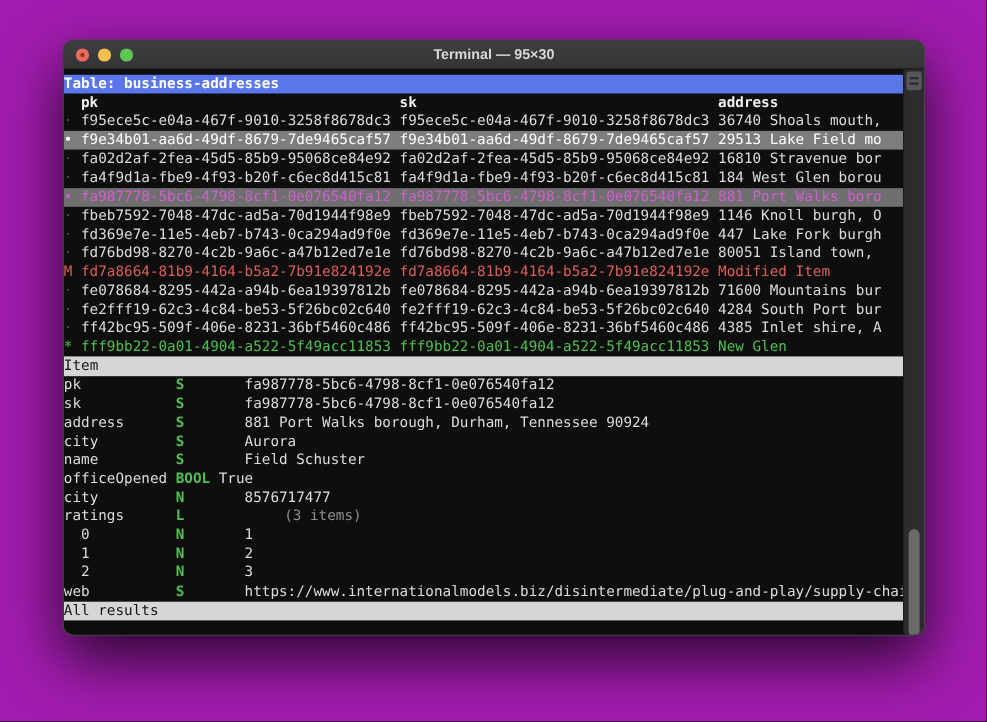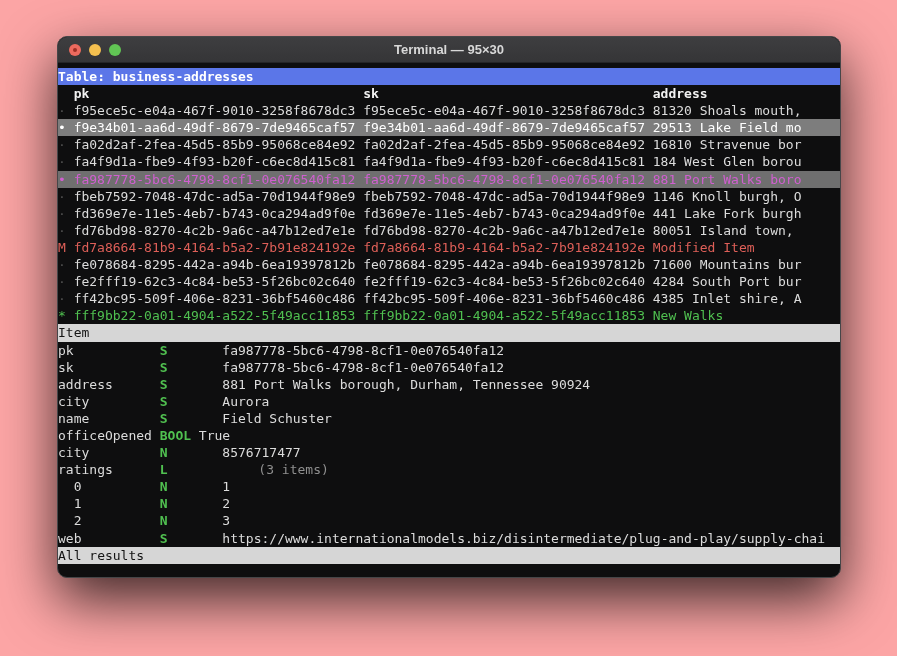--- a/index.html
+++ b/index.html
@@ -1,33 +1,33 @@
 <!DOCTYPE html>
 <html><head>
 <meta charset="utf-8">
 <style>
   * { margin:0; padding:0; box-sizing:border-box; }
   html,body { background:#000; }
-  .stage { position:relative; width:897px; height:656px; background:#fca5a5; overflow:hidden;
+  .stage { position:relative; width:897px; height:656px; background:#a21caf; overflow:hidden;
            font-family:"DejaVu Sans Mono", monospace;padding-left:23px; }
   .window { position:absolute; left:57px; top:36px; width:784px; height:542px;
             background:#0e0e0f; border:1px solid #464648; border-radius:10px;
             box-shadow:0 22px 55px rgba(0,0,0,.75); overflow:hidden; }
   .titlebar { position:absolute; left:0; top:0; right:0; height:26px;
               background:linear-gradient(#3e3e40,#353537); border-bottom:1px solid #252527;
               display:flex; align-items:center; justify-content:center; }
   .lights { position:absolute; left:11px; top:0; height:26px; display:flex; align-items:center; gap:8px; }
   .light { width:12px; height:12px; border-radius:50%; display:inline-block; position:relative; }
   .light.red { background:#ec6a5e; }
   .light.red::after { content:""; position:absolute; left:4px; top:4px; width:4px; height:4px;
                       border-radius:50%; background:#9d2f25; }
   .light.yellow { background:#f4bf4f; }
   .light.green { background:#61c554; }
   .title { font-family:"Liberation Sans", sans-serif; font-size:13px; font-weight:bold; color:#d8d8d8; }
-  .content { position:absolute; left:0; top:26px; right:0; bottom:0; display:flex;flex-direction:column; }
+  .content { position:absolute; left:0; top:26px; right:0; bottom:0; display:flex; }
   .textarea { flex:1; padding-top:5px; font-size:13px; color:#dcdcdc; overflow:hidden; }
   .line { display:flex; height:17.1px; line-height:17.1px; white-space:pre; overflow:hidden; }
   .blue-bar { background:#5b76e8; color:#ffffff; font-weight:bold; }
   .thead { font-weight:bold; color:#f2f2f2; }
   .mk { width:2ch; flex:0 0 auto; color:#4f4f4f; }
   .c-pk, .c-sk { width:37ch; flex:0 0 auto; }
   .c-addr { flex:1; overflow:hidden; }
   .trow { color:#dcdcdc; }
   .row-selected { background:#7d7d7d; color:#ffffff; }
   .row-selected .mk { color:#ffffff; }
@@ -79,21 +79,21 @@
           <span class="mk"></span>
           <span class="c-pk">pk</span>
           <span class="c-sk">sk</span>
           <span class="c-addr">address</span>
         </div>
 
         <div class="line trow">
           <span class="mk">·</span>
           <span class="c-pk">f95ece5c-e04a-467f-9010-3258f8678dc3</span>
           <span class="c-sk">f95ece5c-e04a-467f-9010-3258f8678dc3</span>
-          <span class="c-addr">81320 Shoals mouth,</span>
+          <span class="c-addr">36740 Shoals mouth,</span>
         </div>
         <div class="line trow row-selected">
           <span class="mk">•</span>
           <span class="c-pk">f9e34b01-aa6d-49df-8679-7de9465caf57</span>
           <span class="c-sk">f9e34b01-aa6d-49df-8679-7de9465caf57</span>
           <span class="c-addr">29513 Lake Field mo</span>
         </div>
         <div class="line trow">
           <span class="mk">·</span>
           <span class="c-pk">fa02d2af-2fea-45d5-85b9-95068ce84e92</span>
@@ -115,21 +115,21 @@
         <div class="line trow">
           <span class="mk">·</span>
           <span class="c-pk">fbeb7592-7048-47dc-ad5a-70d1944f98e9</span>
           <span class="c-sk">fbeb7592-7048-47dc-ad5a-70d1944f98e9</span>
           <span class="c-addr">1146 Knoll burgh, O</span>
         </div>
         <div class="line trow">
           <span class="mk">·</span>
           <span class="c-pk">fd369e7e-11e5-4eb7-b743-0ca294ad9f0e</span>
           <span class="c-sk">fd369e7e-11e5-4eb7-b743-0ca294ad9f0e</span>
-          <span class="c-addr">441 Lake Fork burgh</span>
+          <span class="c-addr">447 Lake Fork burgh</span>
         </div>
         <div class="line trow">
           <span class="mk">·</span>
           <span class="c-pk">fd76bd98-8270-4c2b-9a6c-a47b12ed7e1e</span>
           <span class="c-sk">fd76bd98-8270-4c2b-9a6c-a47b12ed7e1e</span>
           <span class="c-addr">80051 Island town,</span>
         </div>
         <div class="line trow row-modified">
           <span class="mk">M</span>
           <span class="c-pk">fd7a8664-81b9-4164-b5a2-7b91e824192e</span>
@@ -151,21 +151,21 @@
         <div class="line trow">
           <span class="mk">·</span>
           <span class="c-pk">ff42bc95-509f-406e-8231-36bf5460c486</span>
           <span class="c-sk">ff42bc95-509f-406e-8231-36bf5460c486</span>
           <span class="c-addr">4385 Inlet shire, A</span>
         </div>
         <div class="line trow row-new">
           <span class="mk">*</span>
           <span class="c-pk">fff9bb22-0a01-4904-a522-5f49acc11853</span>
           <span class="c-sk">fff9bb22-0a01-4904-a522-5f49acc11853</span>
-          <span class="c-addr">New Walks</span>
+          <span class="c-addr">New Glen</span>
         </div>
 
         <div class="line bar">
           <span>Item</span>
         </div>
 
         <div class="line drow">
           <span class="dkey">pk</span>
           <span class="dtype">S</span>
           <span class="dval">fa987778-5bc6-4798-8cf1-0e076540fa12</span>

